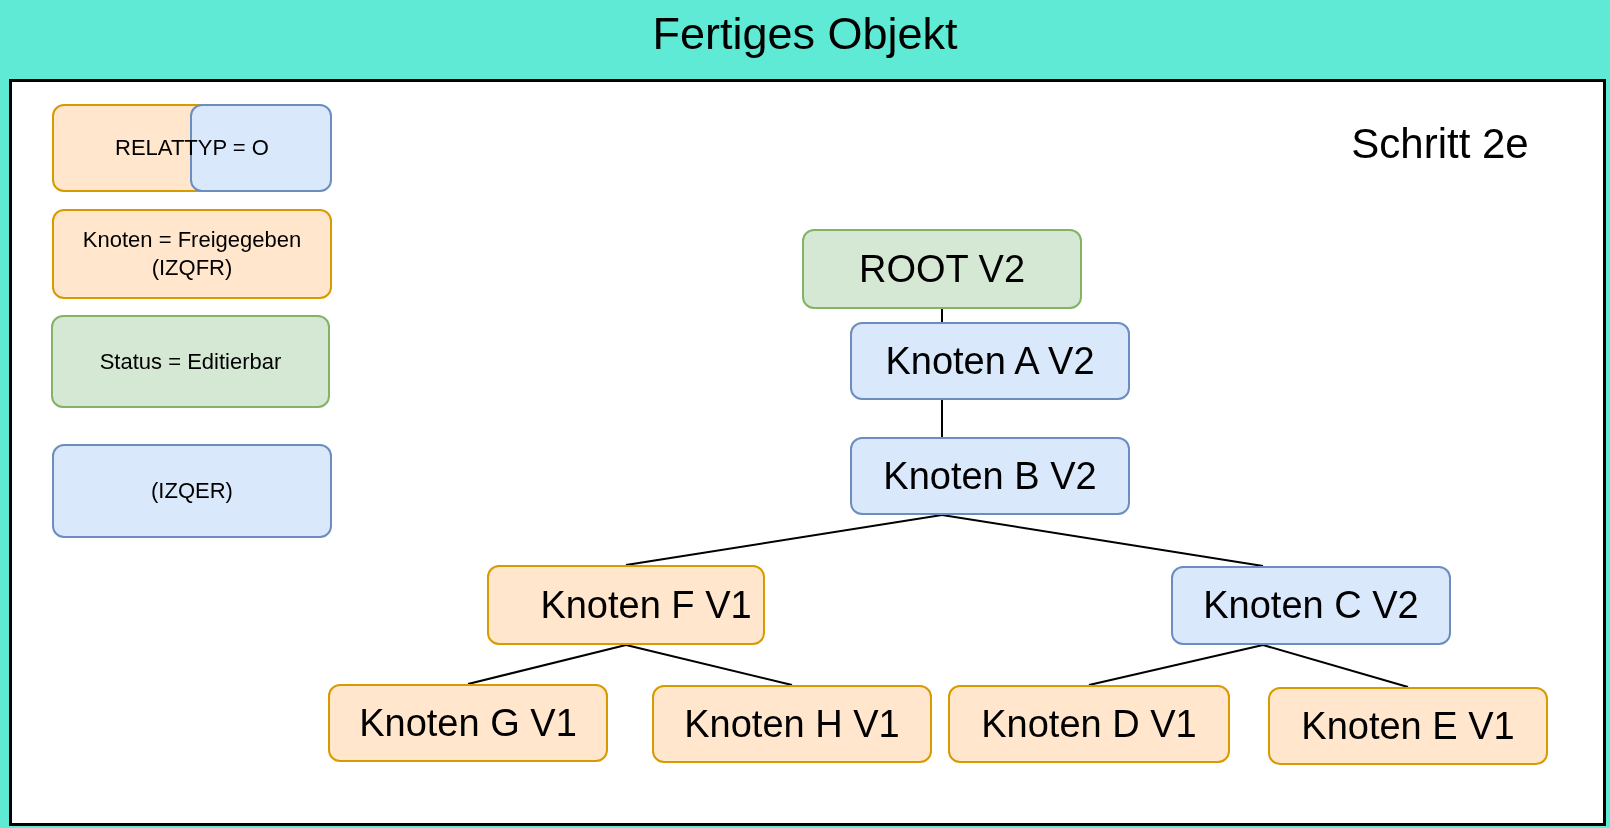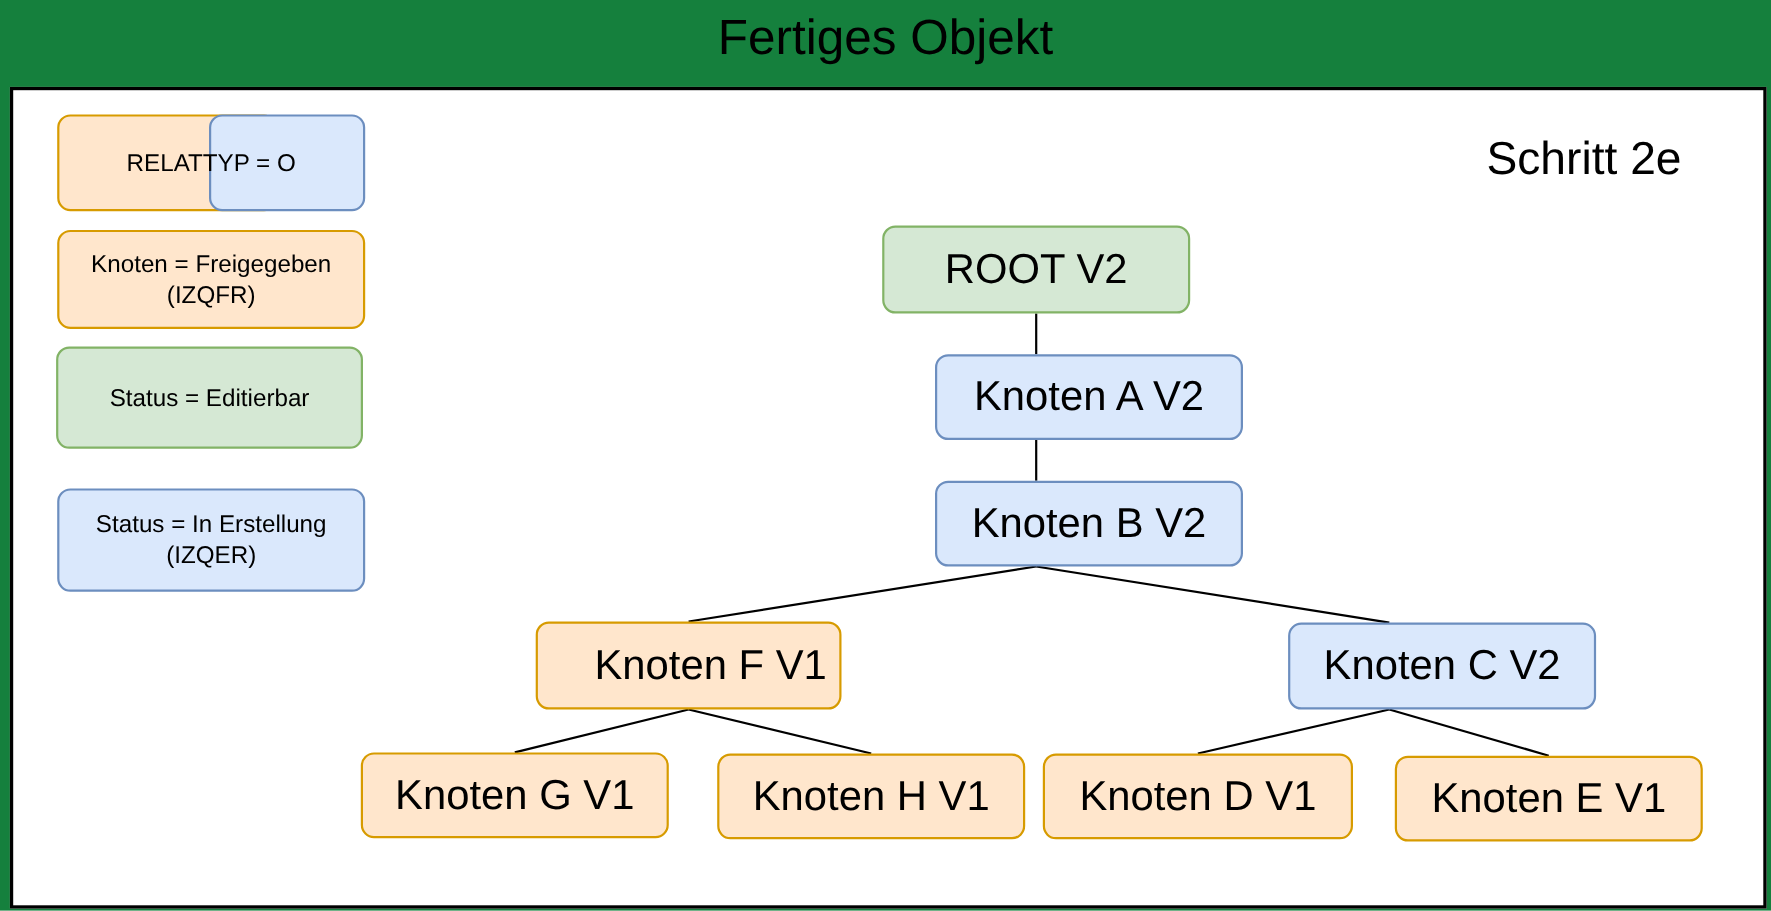--- a/index.html
+++ b/index.html
@@ -1,38 +1,38 @@
 <!DOCTYPE html>
 <html style="--orange-fill: #FFE6CC; --orange-stroke: #D79B00; --blue-fill: #DAE8FC; --blue-stroke: #6C8EBF; --green-fill: #D5E8D4; --green-stroke: #82B366;"><head>
 <meta charset="utf-8">
 <style>
   html,body{margin:0;padding:0;background:#ffffff;}
   .page{
-    position:relative;width:1610px;height:828px;background:#15803d;
+    position:relative;width:1610px;height:828px;background:#5eead4;
     font-family:"Liberation Sans","DejaVu Sans",sans-serif;color:#000;overflow:hidden;
   }
   .title{
     position:absolute;top:8px;left:0;width:100%;text-align:center;
     font-size:45px;font-weight:400;letter-spacing:0;
   }
   .frame{
     position:absolute;left:9px;top:79px;width:1597px;height:747px;
     border:3px solid #000;background:#ffffff;box-sizing:border-box;
   }
   .step{
     position:absolute;left:1330px;top:120px;width:220px;text-align:center;
     font-size:42px;font-weight:400;
   }
   .edges{position:absolute;left:0;top:0;width:1610px;height:828px;pointer-events:none;}
   .node{
     position:absolute;box-sizing:border-box;border:2px solid;border-radius:12px;
     display:flex;align-items:center;justify-content:center;
     font-size:38px;white-space:nowrap;
   }
-  .node.green{background:var(--green-fill);border-color:var(--green-stroke);}
+  .node.green{background:var(--green-fill);border-color:var(--green-stroke);margin-top:24px;}
   .node.blue{background:var(--blue-fill);border-color:var(--blue-stroke);margin-left:48px;}
   .node.orange{background:var(--orange-fill);border-color:var(--orange-stroke);}
   .legend-item{position:absolute;box-sizing:border-box;}
   .legend-box{
     position:absolute;left:0;top:0;width:100%;height:100%;
     border:2px solid;border-radius:12px;box-sizing:border-box;
   }
   .legend-box.orange{background:var(--orange-fill);border-color:var(--orange-stroke);}
   .legend-box.green{background:var(--green-fill);border-color:var(--green-stroke);}
   .legend-box.blue{background:var(--blue-fill);border-color:var(--blue-stroke);}
@@ -90,21 +90,20 @@
       </div>
       <div class="legend-item" style="left: 51px; top: 315px; width: 279px; height: 93px;">
         <div class="legend-box green"></div>
         <div class="legend-label">
           <div>Status = Editierbar</div>
         </div>
       </div>
       <div class="legend-item" style="left: 52px; top: 444px; width: 280px; height: 94px;">
         <div class="legend-box blue"></div>
         <div class="legend-label">
-          <div>Status = In Erstellung</div>
           <div>(IZQER)</div>
         </div>
       </div>
     </div>
 
   <div>
       <div class="node green" style="left: 802px; top: 205px; width: 280px; height: 80px;">ROOT V2</div>
       <div class="node blue" style="left: 802px; top: 322px; width: 280px; height: 78px;">Knoten A V2</div>
       <div class="node blue" style="left: 802px; top: 437px; width: 280px; height: 78px;">Knoten B V2</div>
       <div class="node orange" style="left: 487px; top: 565px; width: 278px; height: 80px; padding-left: 40px;">Knoten F V1</div>

